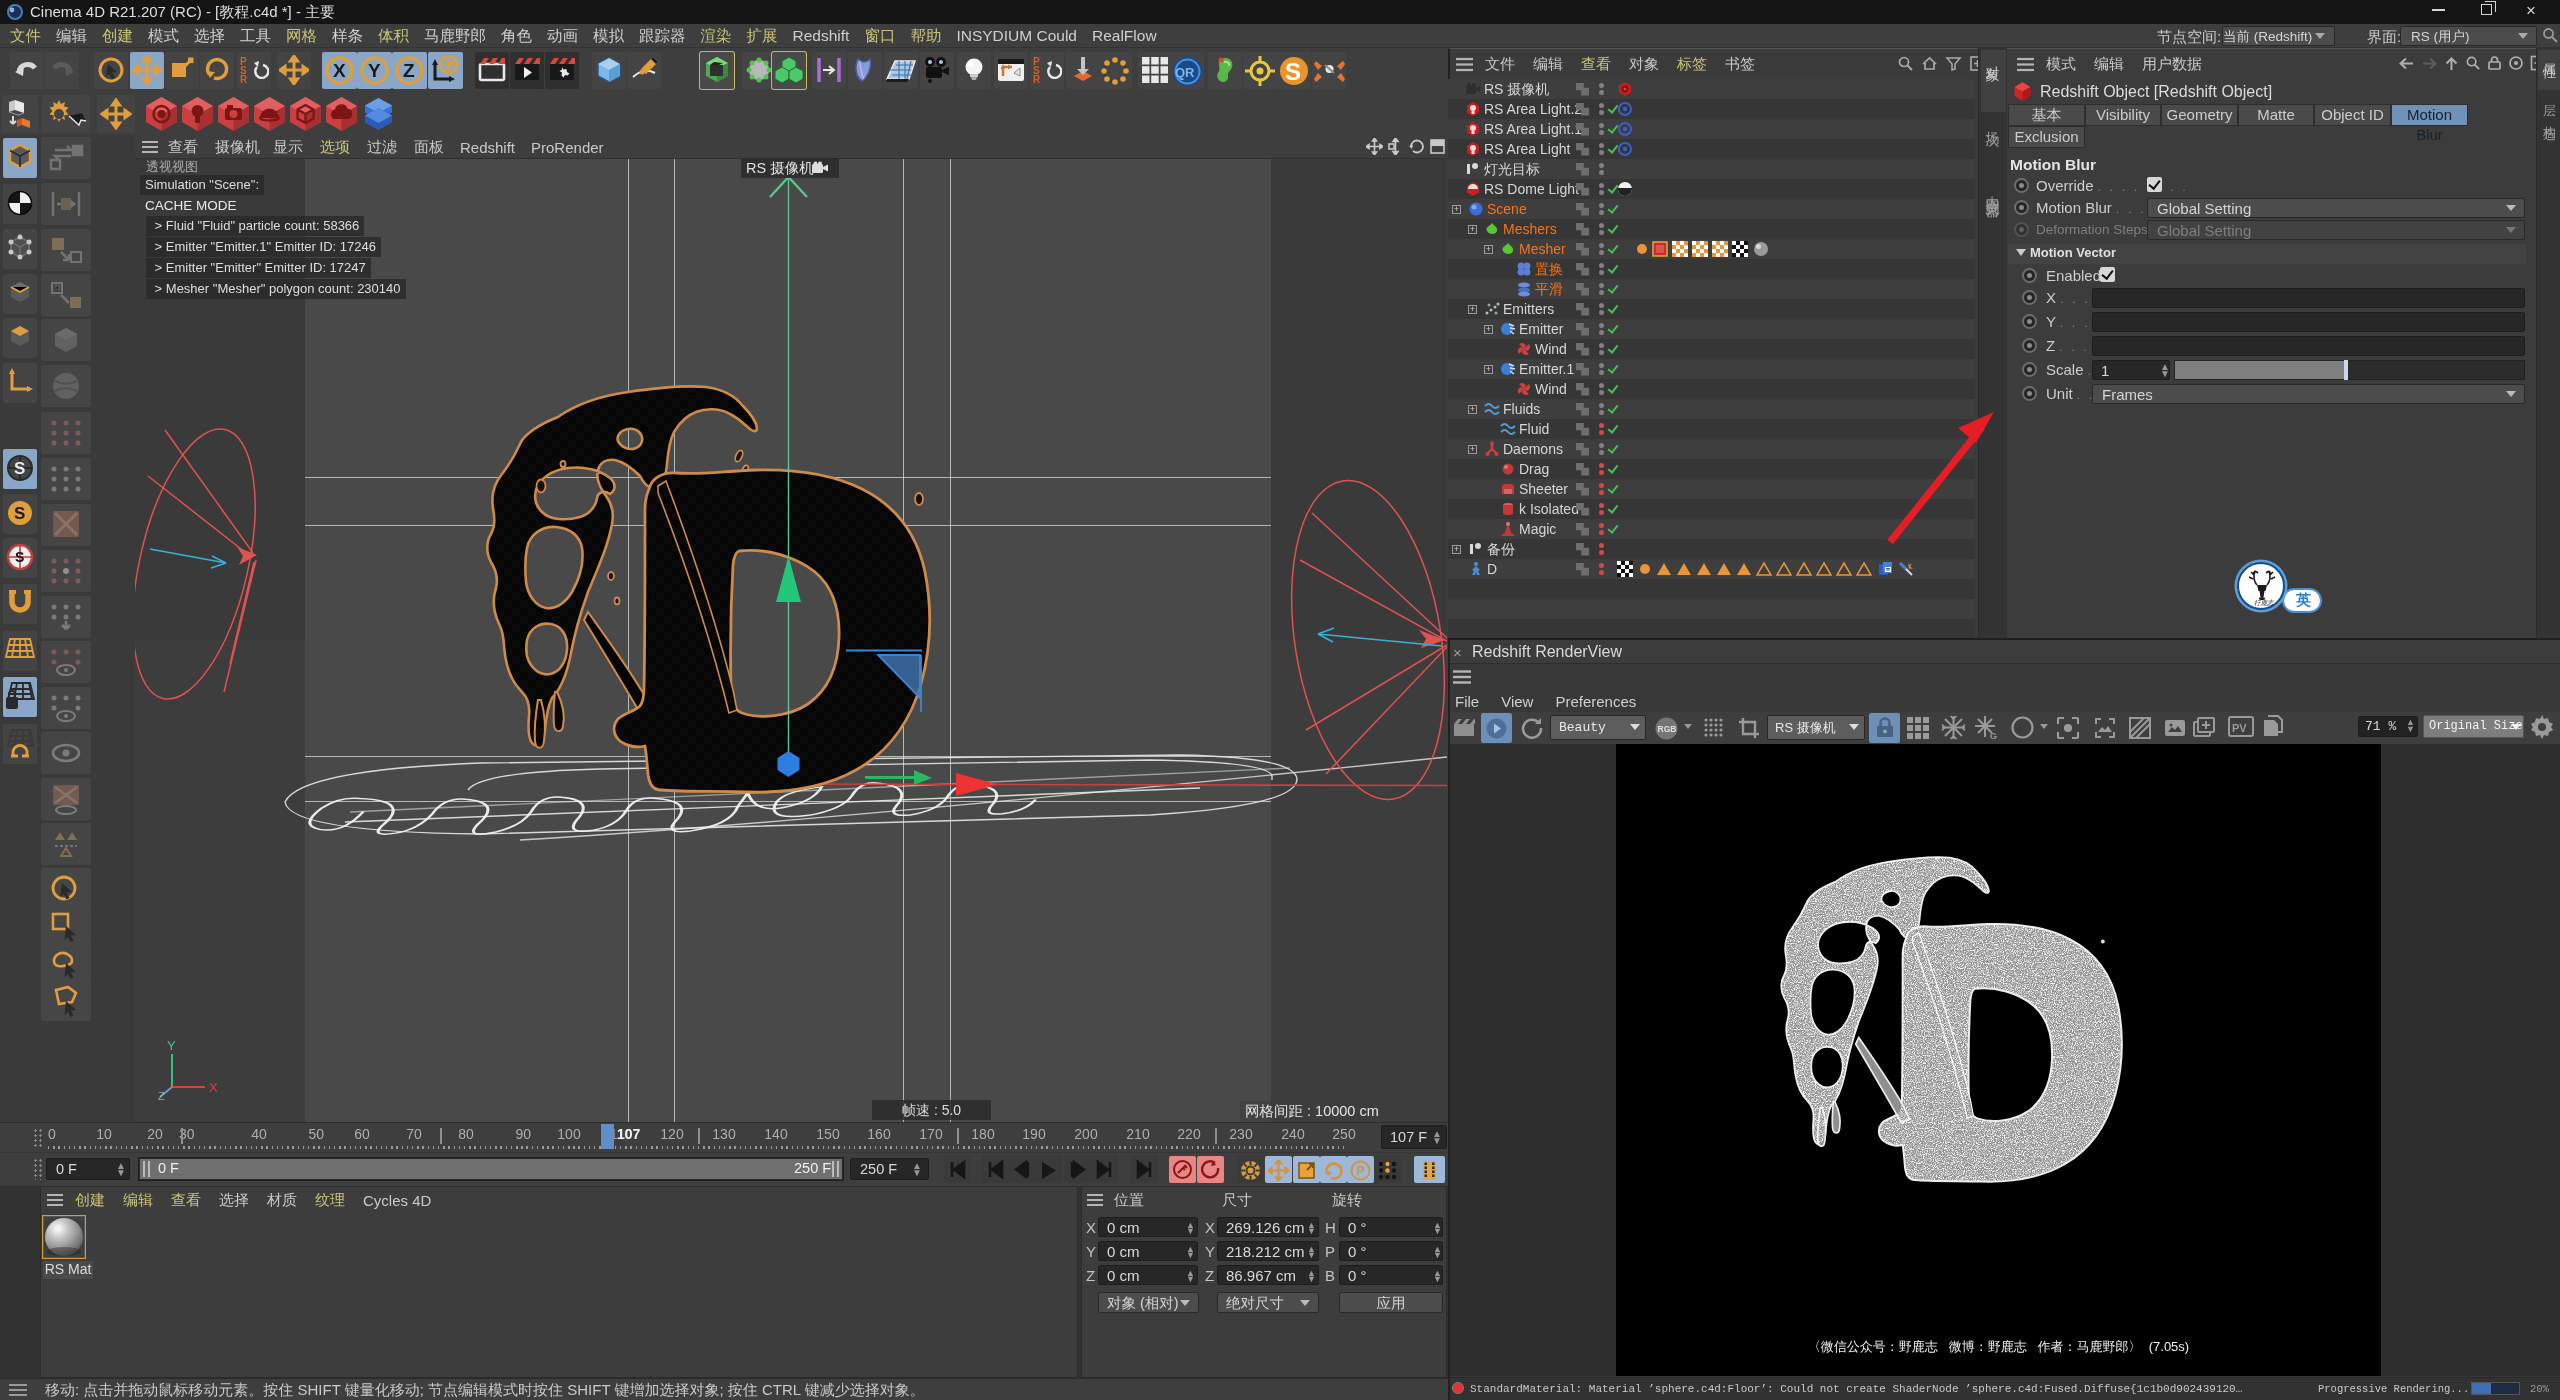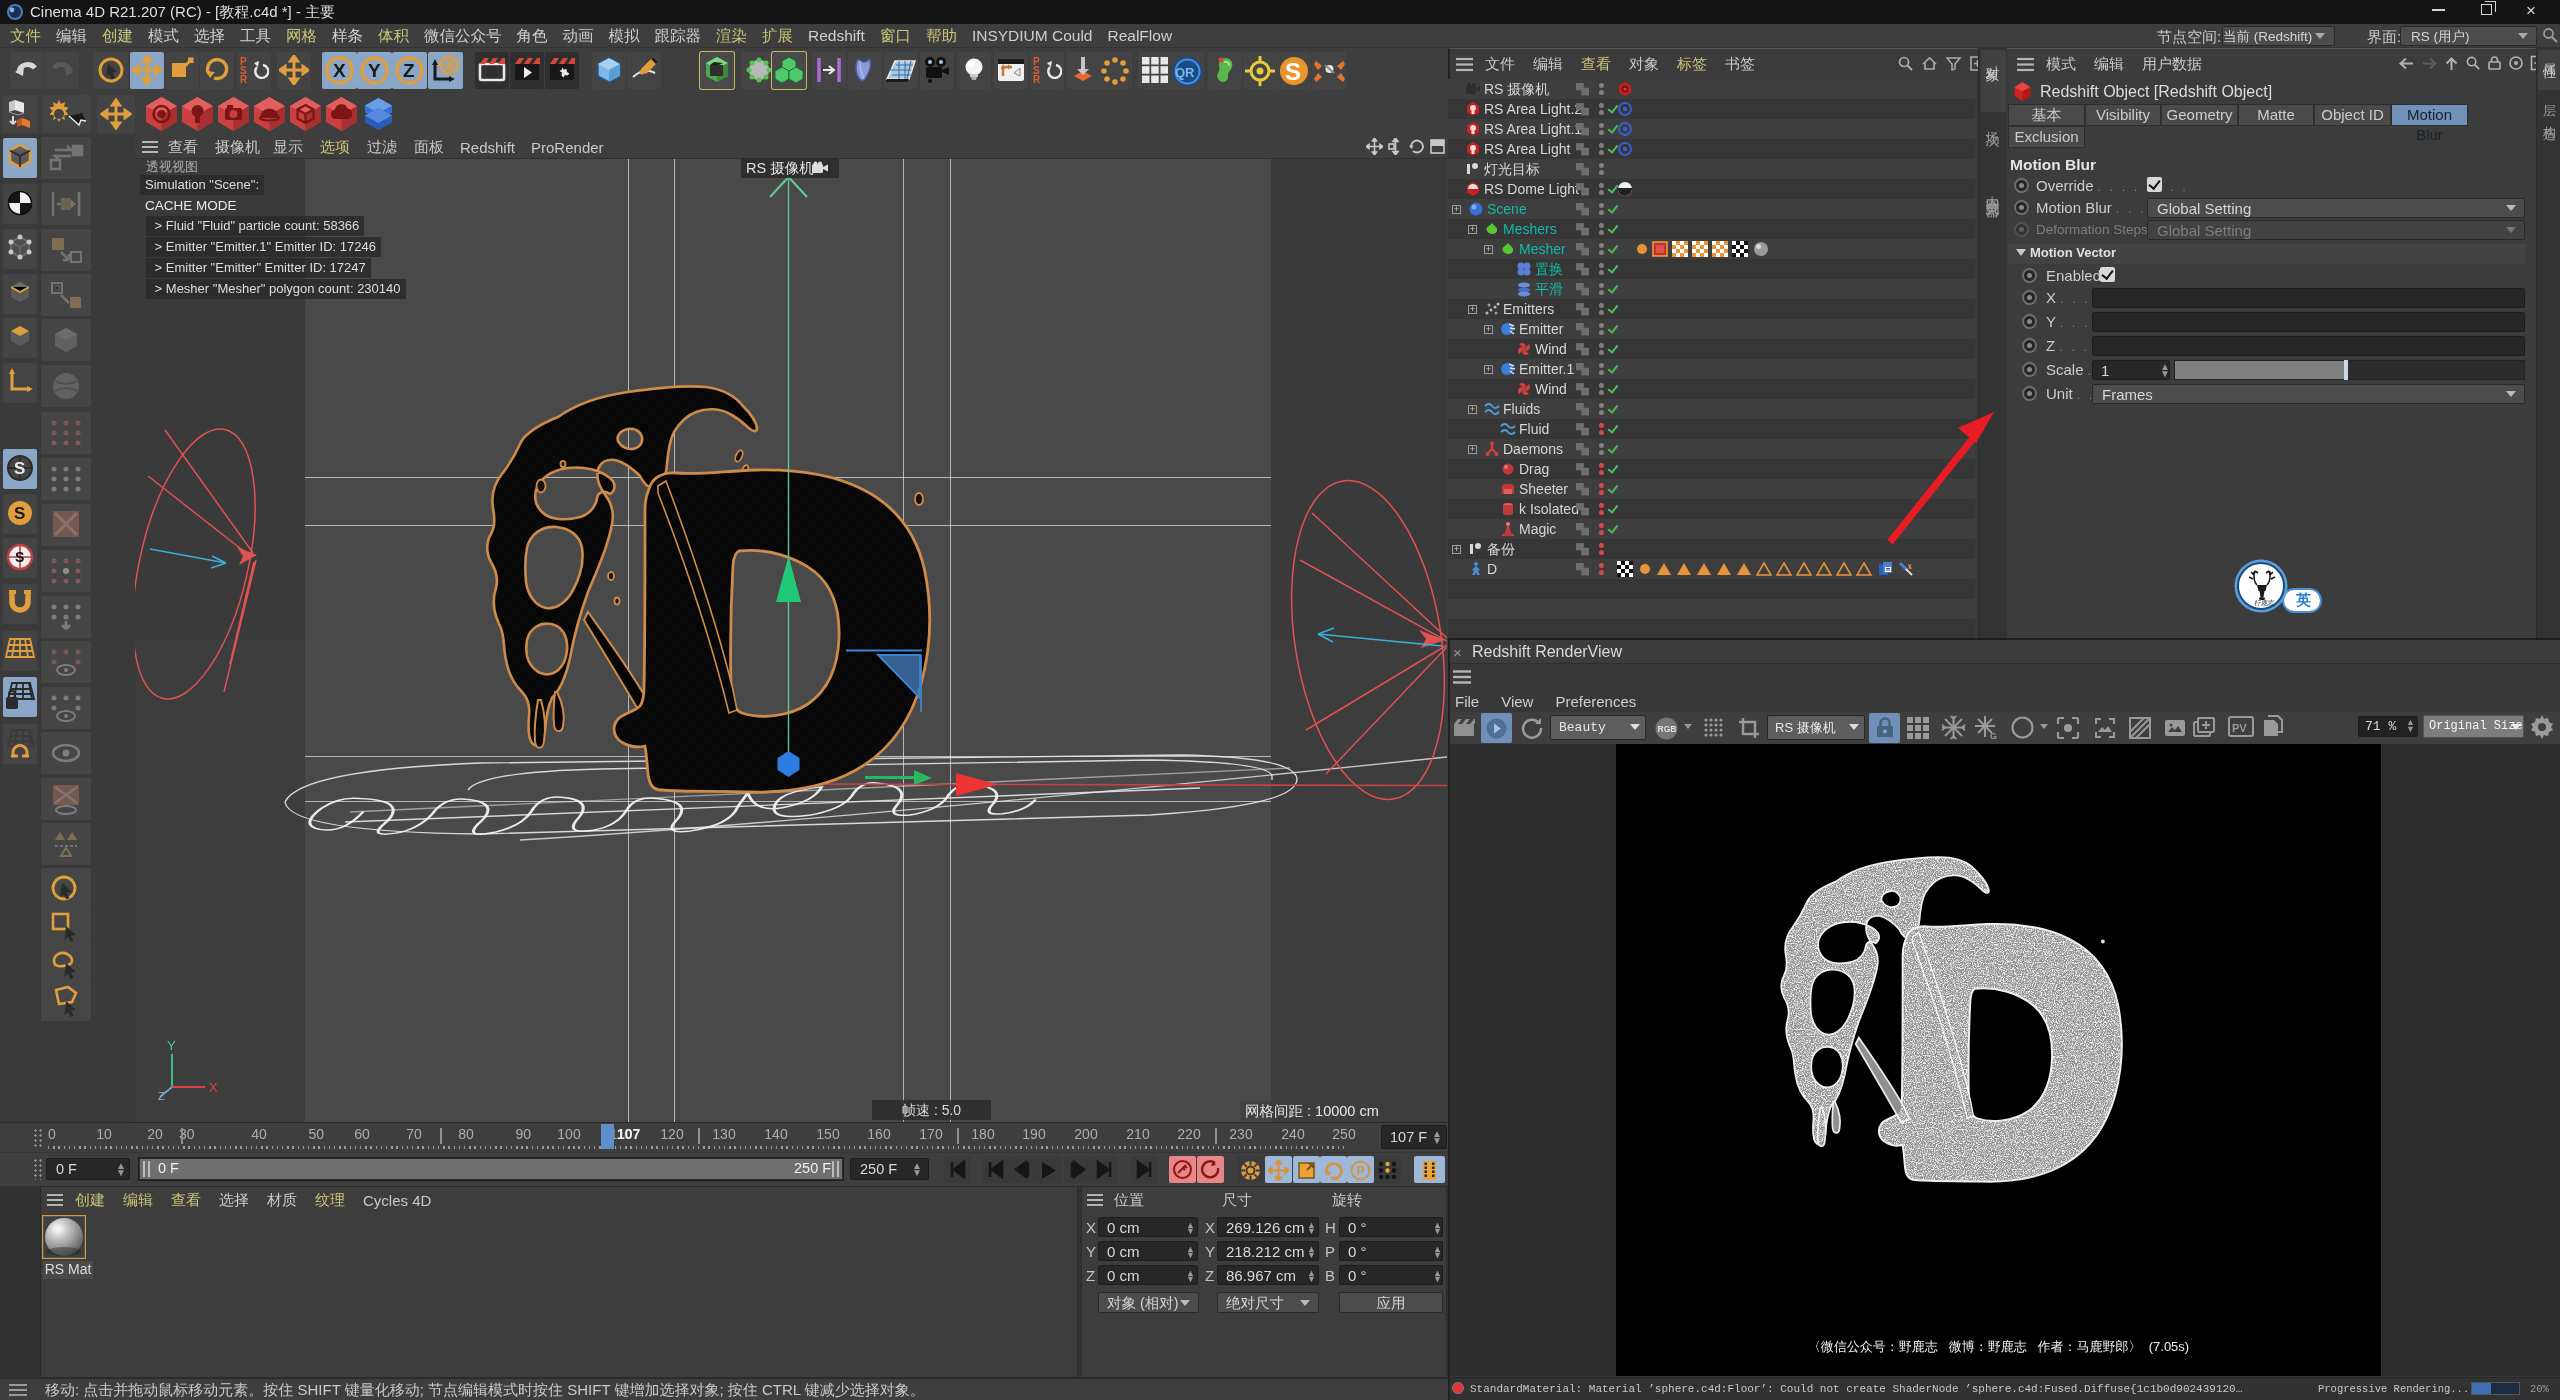--- a/index.html
+++ b/index.html
@@ -31,21 +31,21 @@
 <div class="abs row" style="left:10px;top:26px;height:20px;gap:15px;font-size:15.5px">
 <span class="yel">文件</span>
       <span>编辑</span>
       <span class="yel">创建</span>
       <span>模式</span>
       <span>选择</span>
       <span>工具</span>
       <span class="yel">网格</span>
       <span>样条</span>
       <span class="yel">体积</span>
-      <span>微信公众号</span>
+      <span>马鹿野郎</span>
       <span>角色</span>
       <span>动画</span>
       <span>模拟</span>
       <span>跟踪器</span>
       <span class="yel">渲染</span>
       <span class="yel">扩展</span>
       <span>Redshift</span>
       <span class="yel">窗口</span>
       <span class="yel">帮助</span>
       <span>INSYDIUM Could</span>
@@ -1257,21 +1257,21 @@
           <rect x="2" y="2" width="13" height="13" fill="none" stroke="#aaa" stroke-width="1.6"></rect>
           <line x1="8.5" y1="5" x2="8.5" y2="12" stroke="#aaa" stroke-width="1.6"></line>
           <line x1="5" y1="8.5" x2="12" y2="8.5" stroke="#aaa" stroke-width="1.6"></line>
         </svg>
 </div>
 
 <div class="abs" style="left:1448px;top:79px;width:527px;height:559px;background:repeating-linear-gradient(#3e3e3e 0 20px,#363636 20px 40px)"></div>
 <div id="tree" style="position:absolute;left:0;top:0;font-size:15px">
 <style>
 .tr{position:absolute;left:1448px;width:527px;height:20px;line-height:20px;white-space:nowrap;font-size:14px}
-.tn{color:#d6d6d6}.to{color:#14b8a6}
+.tn{color:#d6d6d6}.to{color:#f97316}
 .ti{position:absolute;top:2px;width:16px;height:16px}
 .sq2{position:absolute;top:3.5px;left:128px;width:13px;height:13px;background:#6e6e6e;clip-path:polygon(0 0,60% 0,60% 40%,100% 40%,100% 100%,40% 100%,40% 60%,0 60%)}
 .dt{position:absolute;left:151px;top:4px;width:5px;height:5px;border-radius:50%;background:#808080}
 .dt2{position:absolute;left:151px;top:11px;width:5px;height:5px;border-radius:50%;background:#808080}
 .rd{background:#d84848!important}
 .ck{position:absolute;left:162px;top:4px;width:6px;height:10px;border-right:2.4px solid #4fba57;border-bottom:2.4px solid #4fba57;transform:rotate(38deg);font-size:0}
 .exp{position:absolute;top:6px;width:9px;height:9px;border:1px solid #9a9a9a;background:#3c3c3c;font-size:9px;line-height:7px;text-align:center;color:#ccc}
 </style>
 <div class="tr" style="top:79px"><svg class="ti" style="left:17px" viewBox="0 0 16 16">
             <rect x="1" y="5" width="10" height="8" rx="2" fill="#2e2e2e"></rect>

